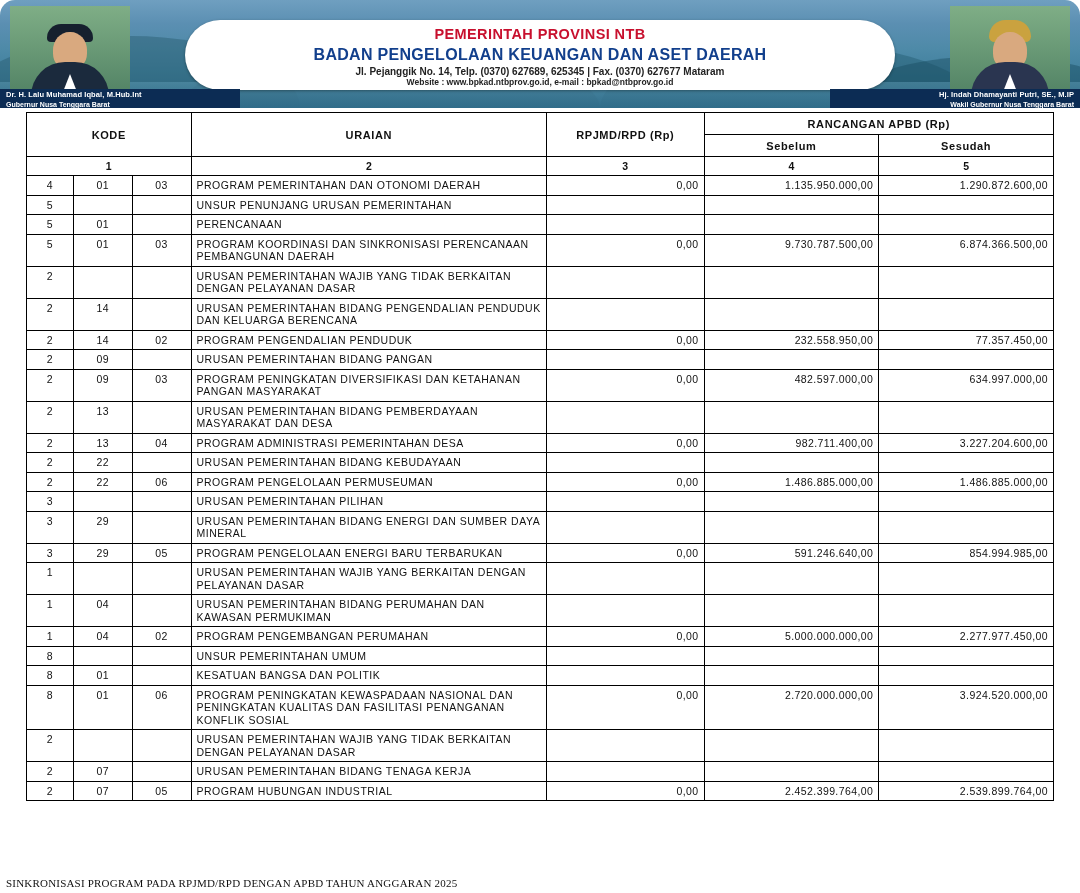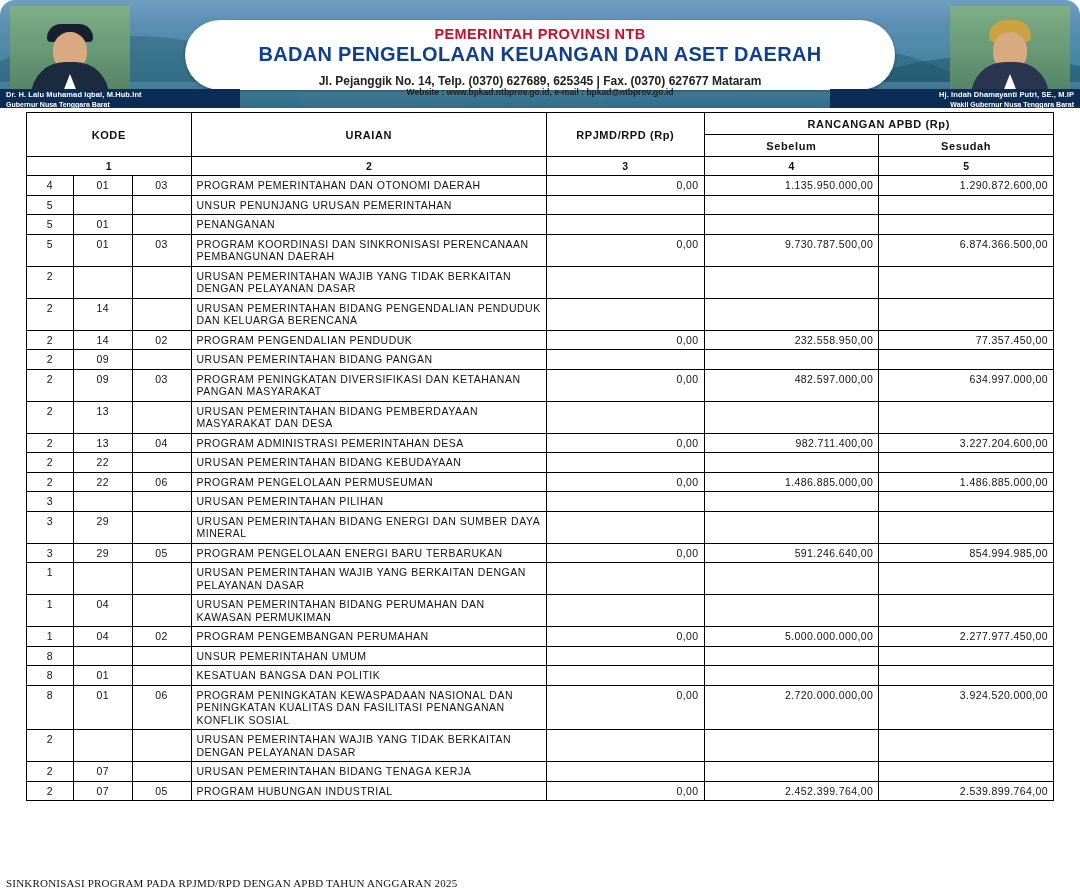--- a/index.html
+++ b/index.html
@@ -60,31 +60,31 @@
   .plaque .l1 {
     color: #c8102e;
     font-weight: bold;
     font-size: 14.5px;
     letter-spacing: 0.4px;
     line-height: 16px;
   }
   .plaque .l2 {
     color: #123f8c;
     font-weight: bold;
-    font-size: 20px;
+    font-size: 16px;
     letter-spacing: 0.3px;
     line-height: 23px;
     margin-top: 1px;
   }
   .plaque .l3 {
     color: #222222;
     font-weight: bold;
-    font-size: 12px;
+    font-size: 10px;
     line-height: 11px;
-    margin-top: 10px;
+    margin-top: 0;
   }
   .plaque .l4 {
     color: #222222;
     font-weight: bold;
     font-size: 8.5px;
     line-height: 11px;
   }
 
   
   .portrait {
@@ -294,21 +294,21 @@
             <td class="code"></td>
             <td class="uraian">UNSUR PENUNJANG URUSAN PEMERINTAHAN</td>
             <td class="num"></td>
             <td class="num"></td>
             <td class="num"></td>
           </tr>
           <tr>
             <td class="code">5</td>
             <td class="code">01</td>
             <td class="code"></td>
-            <td class="uraian">PENANGANAN</td>
+            <td class="uraian">PERENCANAAN</td>
             <td class="num"></td>
             <td class="num"></td>
             <td class="num"></td>
           </tr>
           <tr>
             <td class="code">5</td>
             <td class="code">01</td>
             <td class="code">03</td>
             <td class="uraian">PROGRAM KOORDINASI DAN SINKRONISASI PERENCANAAN PEMBANGUNAN DAERAH</td>
             <td class="num">0,00</td>

